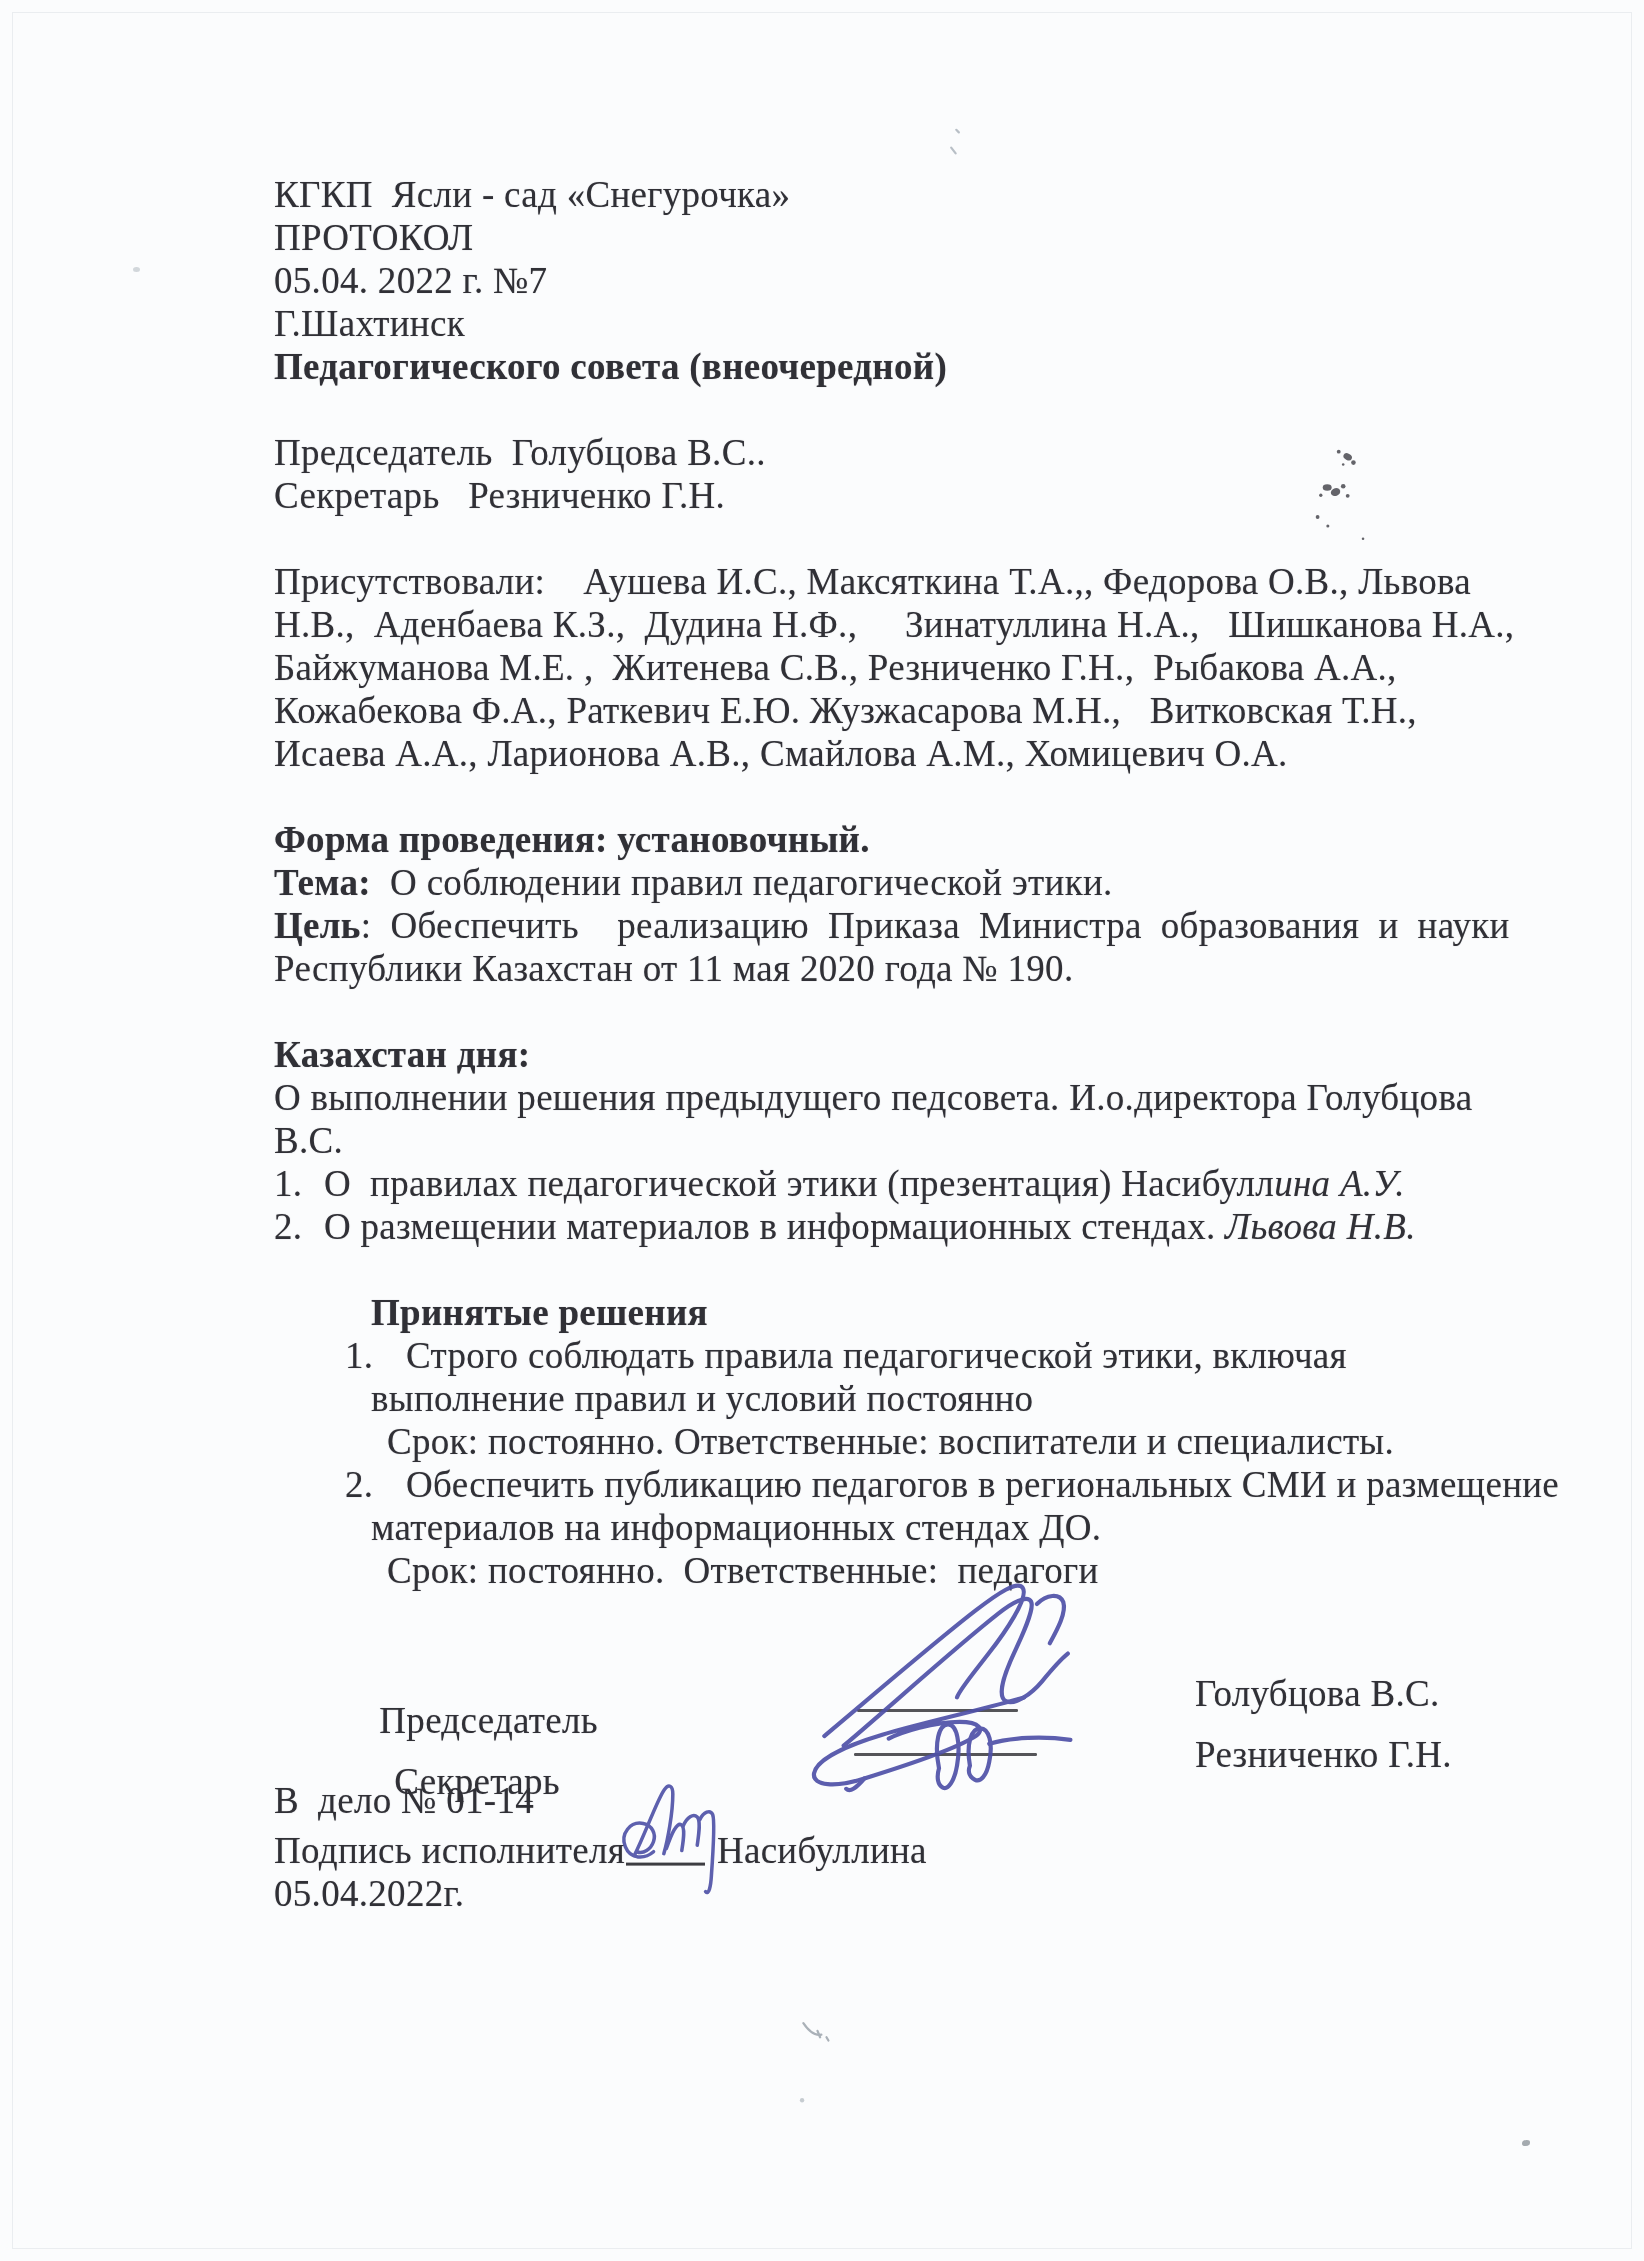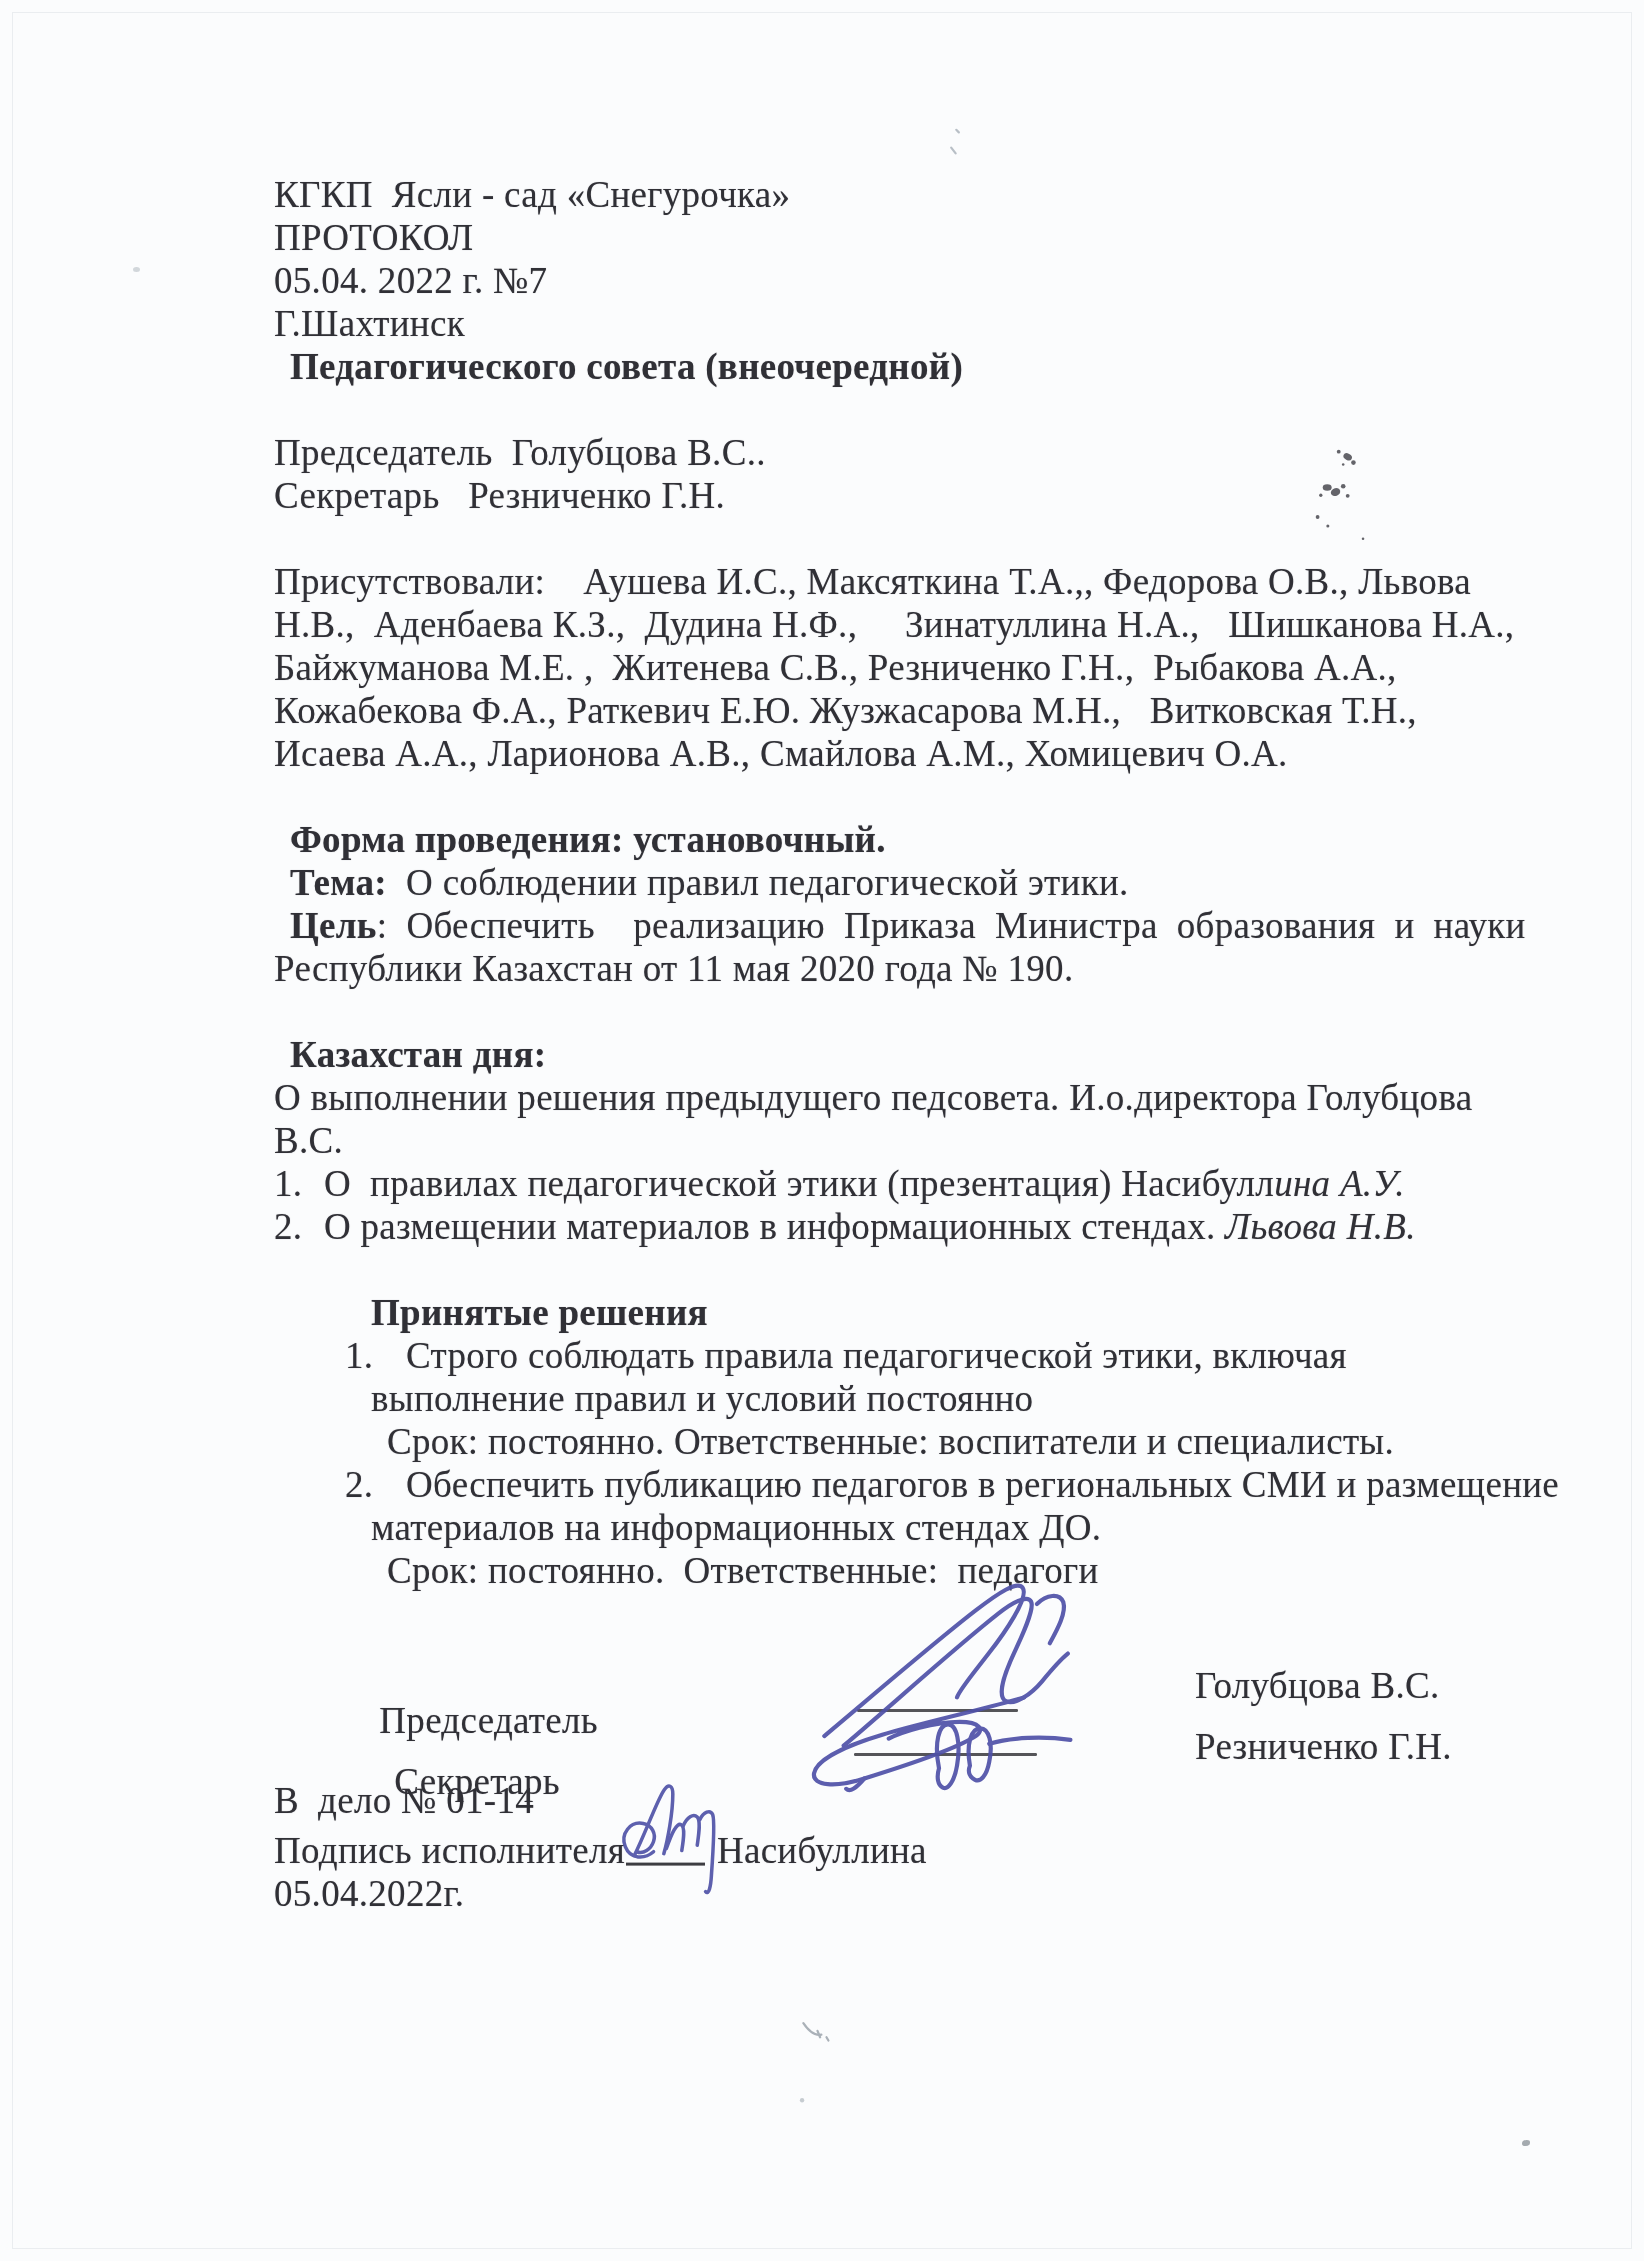--- a/index.html
+++ b/index.html
@@ -15,29 +15,29 @@
     overflow:hidden;
   }
   .page::after{
     content:"";position:absolute;inset:11.6px;
     border:0.6px solid rgba(150,162,172,.16);
     pointer-events:none;
   }
   .content{padding:173px 153px 0 274px;}
   .ln{white-space:pre;}
   .gap{height:43px;}
-  .bold{font-weight:700;margin-left:16px;}
+  .bold{font-weight:700;}
   .it{font-style:italic;}
   .num{display:inline-block;width:50px;}
   .dnum{display:inline-block;width:61px;}
   .ind1{margin-left:71px;}
   .ind2{margin-left:97px;}
   .ind3{margin-left:113px;}
   .sign-row{position:relative;white-space:pre;}
-  .sign-row .name-col{position:absolute;left:921px;top:8px;white-space:pre;}
+  .sign-row .name-col{position:absolute;left:921px;top:16px;white-space:pre;}
   .row-chair{margin-top:64px;height:61px;}
   .row-chair .label{margin-left:48px;}
   .row-secretary{height:62px;}
   .row-secretary .label{margin-left:63px;}
   .row-file{height:50px;}
   .row-exec{height:43px;}
   .row-date{height:43px;}
   .exec-underline{
     display:inline-block;width:79px;height:5.2px;
     border-bottom:3.2px solid #3d3d42;

